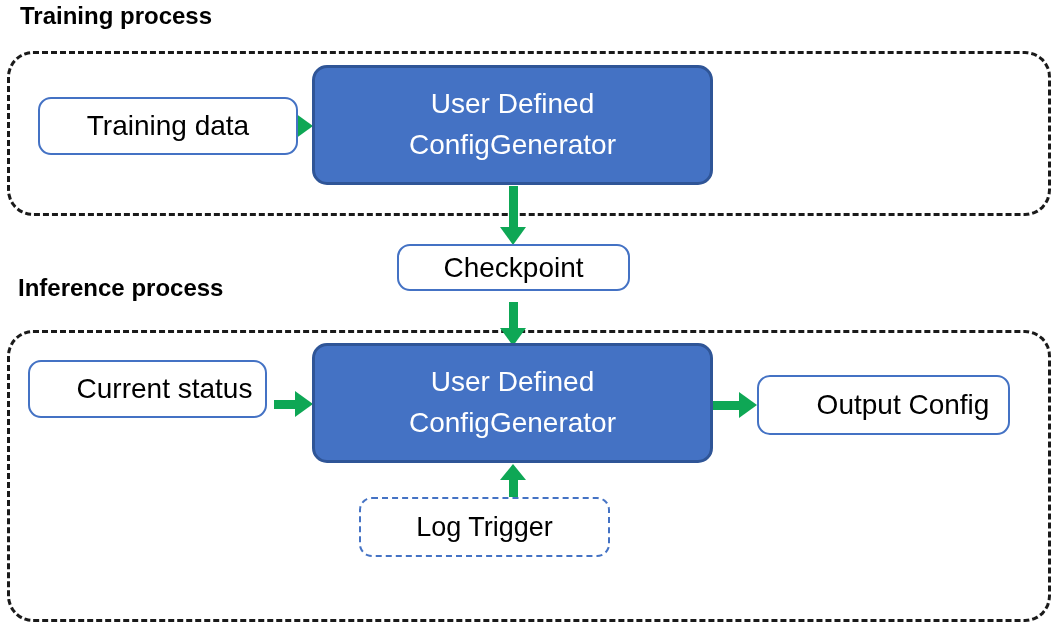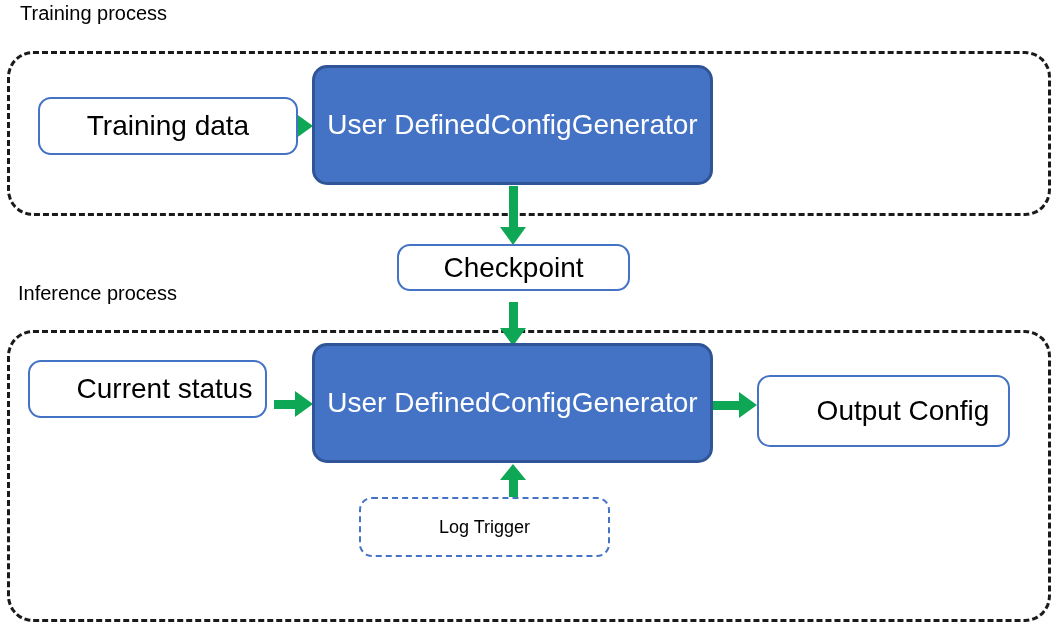--- a/index.html
+++ b/index.html
@@ -10,23 +10,24 @@
   }
   #canvas {
     position: relative;
     width: 1057px;
     height: 631px;
     background: #ffffff;
     overflow: hidden;
   }
   .section-title {
     position: absolute;
-    font-size: 20px;
+    font-size: 24px;
     color: var(--text_dark);
     white-space: nowrap;
+    font-weight: bold;
   }
   .dashed-container {
     position: absolute;
     border: 3px dashed var(--container_border);
     border-radius: 26px;
     box-sizing: border-box;
     z-index: 1;
   }
   .io-box {
     position: absolute;
@@ -42,39 +43,39 @@
     z-index: 3;
     white-space: nowrap;
   }
   .generator-box {
     position: absolute;
     background: var(--generator_fill);
     border: 3px solid var(--generator_border);
     border-radius: 15px;
     box-sizing: border-box;
     display: flex;
-    flex-direction: row;
+    flex-direction: column;
     align-items: center;
     justify-content: center;
     font-size: 28px;
     line-height: 1.45;
     color: var(--text_light);
     z-index: 3;
     text-align: center;
   }
   .trigger-box {
     position: absolute;
     background: #ffffff;
     border: 2px dashed var(--trigger_border);
     border-radius: 13px;
     box-sizing: border-box;
     display: flex;
     align-items: center;
     justify-content: center;
-    font-size: 18px;
+    font-size: 27px;
     color: var(--text_dark);
     white-space: nowrap;
   }
   
   .arrow-right {
     position: absolute;
     display: flex;
     align-items: center;
     z-index: 2;
   }
@@ -140,42 +141,42 @@
     <div class="head"></div>
   </div>
 
   <div class="io-box" style="left:397px; top:244px; width:233px; height:47px;">Checkpoint</div>
 
   <div class="arrow-down" style="left:500px; top:302px; width:26px; height:44px;">
     <div class="shaft"></div>
     <div class="head"></div>
   </div>
 
-  <div class="section-title" style="left:18px; top:282px;">Inference process</div>
+  <div class="section-title" style="left:18px; top:274px;">Inference process</div>
 
   <div class="dashed-container" style="left:7px; top:330px; width:1044px; height:292px;"></div>
 
   <div class="io-box" style="left:28px; top:360px; width:239px; height:58px;padding-left:34px;">Current status</div>
 
   <div class="arrow-right" style="left:274px; top:391px; width:39px; height:26px;">
     <div class="shaft"></div>
     <div class="head"></div>
   </div>
 
   <div class="generator-box" style="left:312px; top:343px; width:401px; height:120px;">
     <span>User Defined</span>
     <span>ConfigGenerator</span>
   </div>
 
   <div class="arrow-right" style="left:713px; top:392px; width:44px; height:26px;">
     <div class="shaft"></div>
     <div class="head"></div>
   </div>
 
-  <div class="io-box" style="left:757px; top:375px; width:253px; height:72px;padding-left:39px;">Output Config</div>
+  <div class="io-box" style="left:757px; top:375px; width:253px; height:60px;padding-left:39px;">Output Config</div>
 
   <div class="arrow-up" style="left:500px; top:464px; width:26px; height:34px;">
     <div class="head"></div>
     <div class="shaft"></div>
   </div>
 
   <div class="trigger-box" style="left:359px; top:497px; width:251px; height:60px; z-index:4;">Log Trigger</div>
 
 
 </div>

